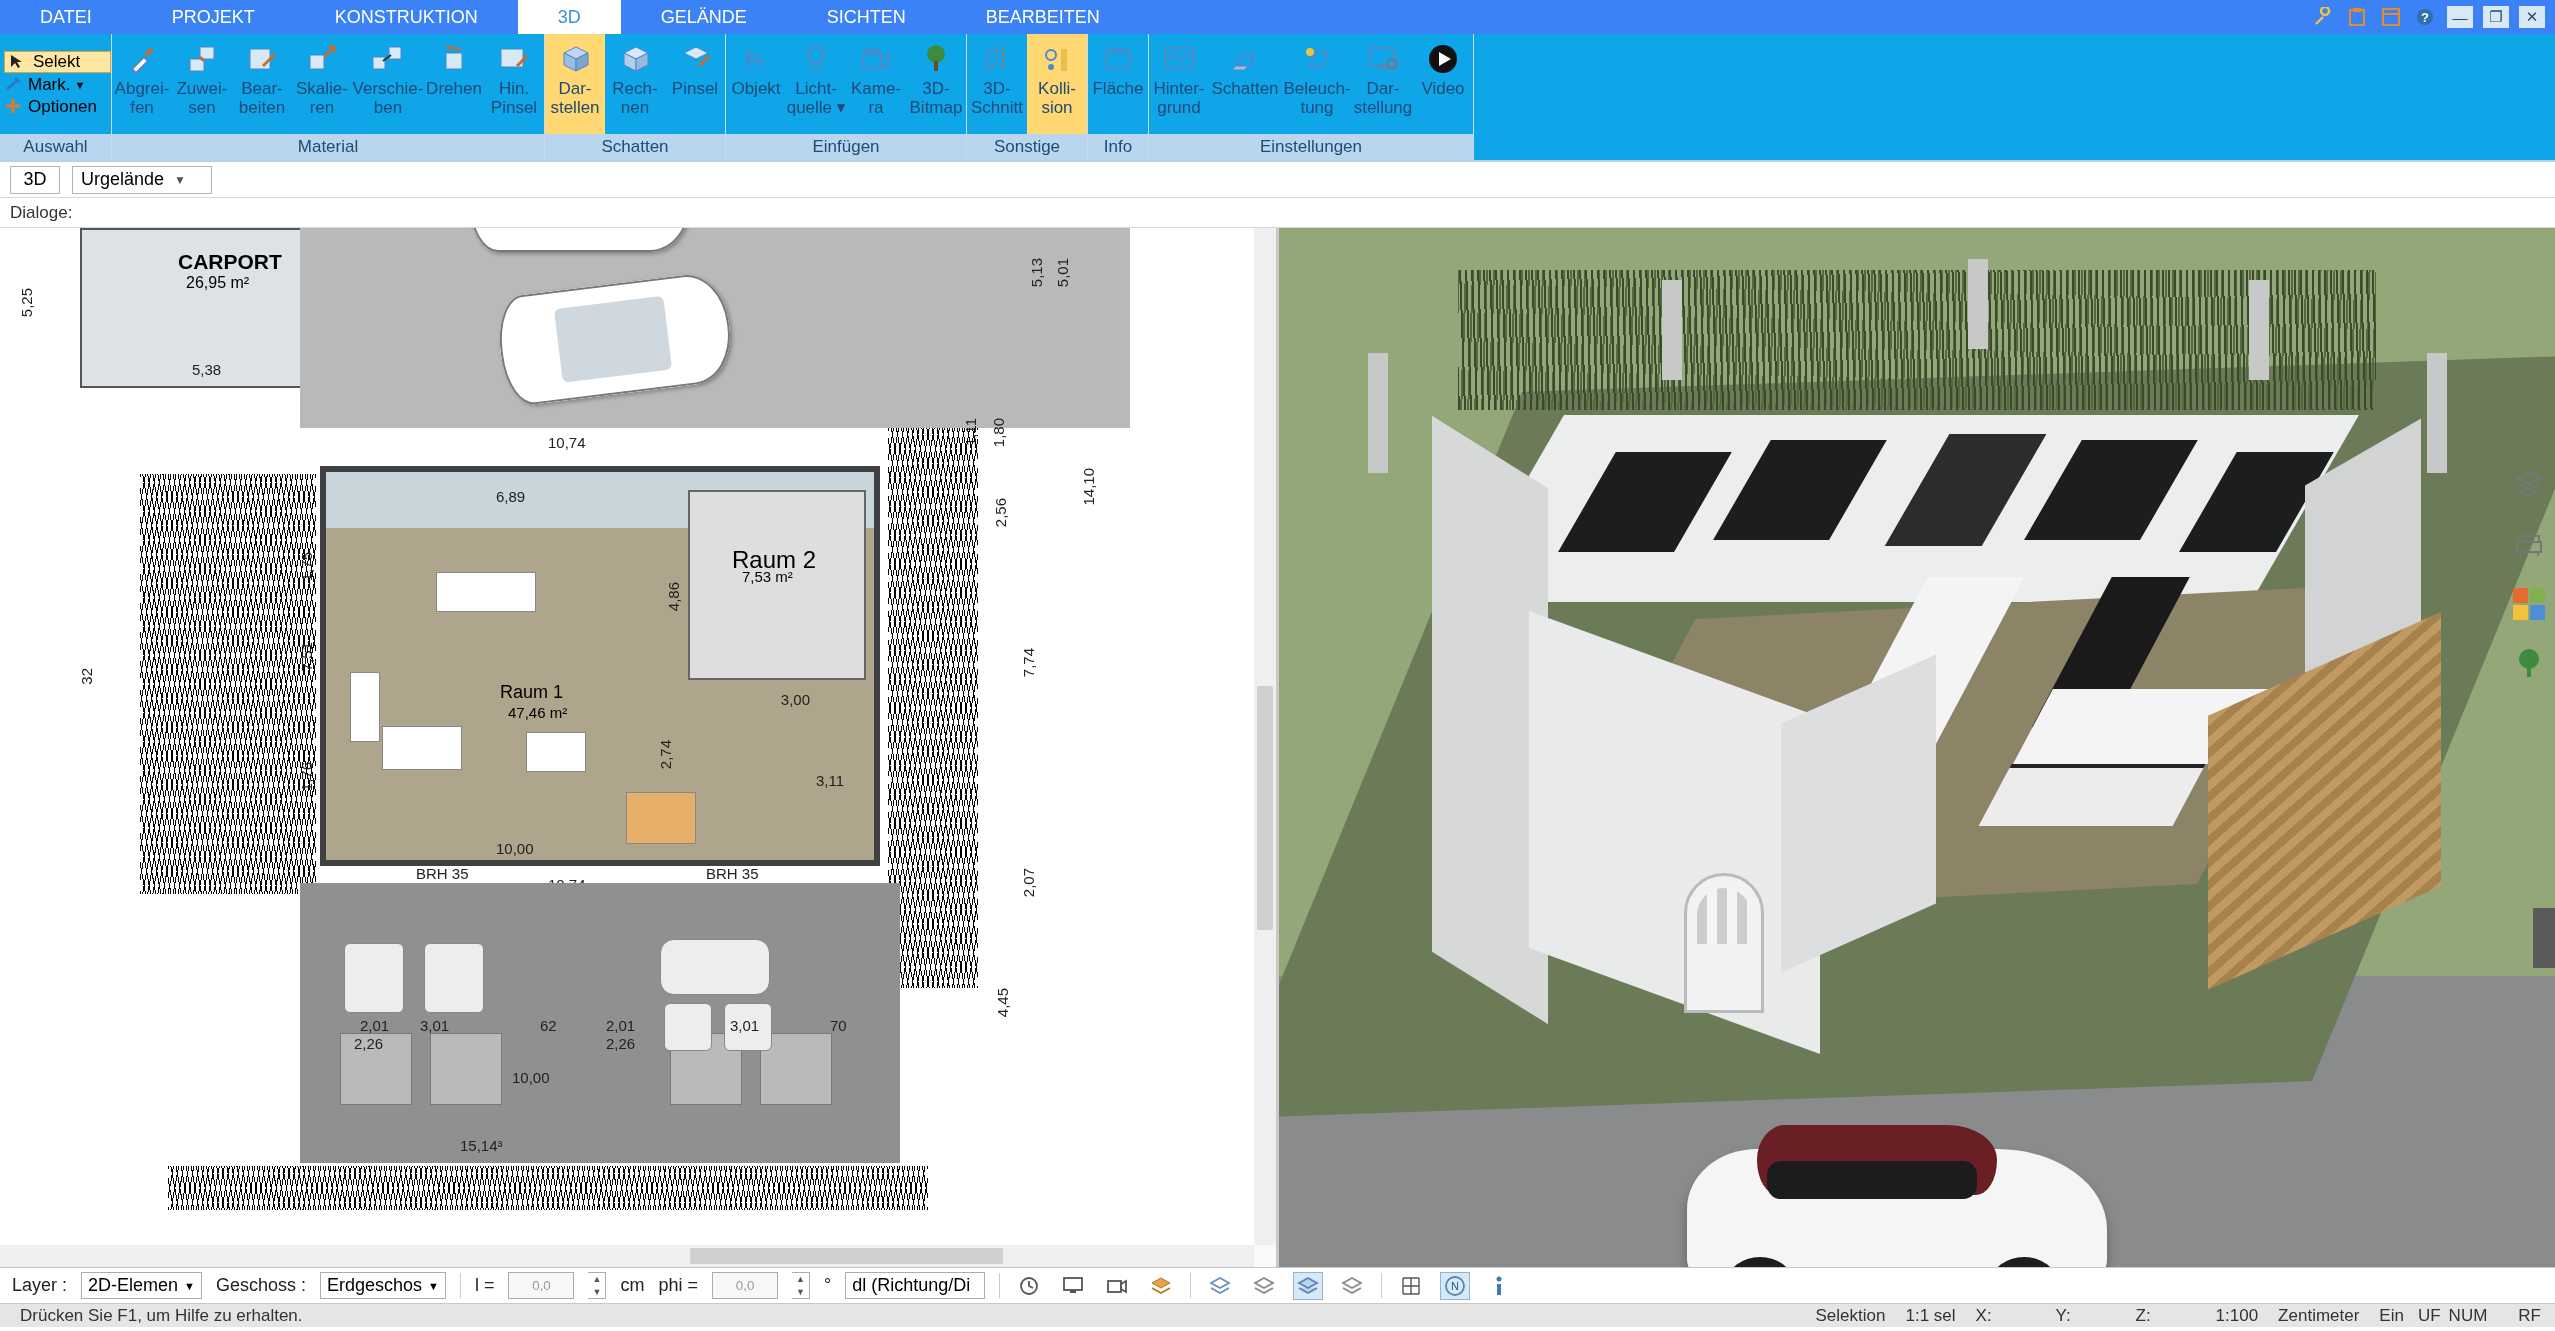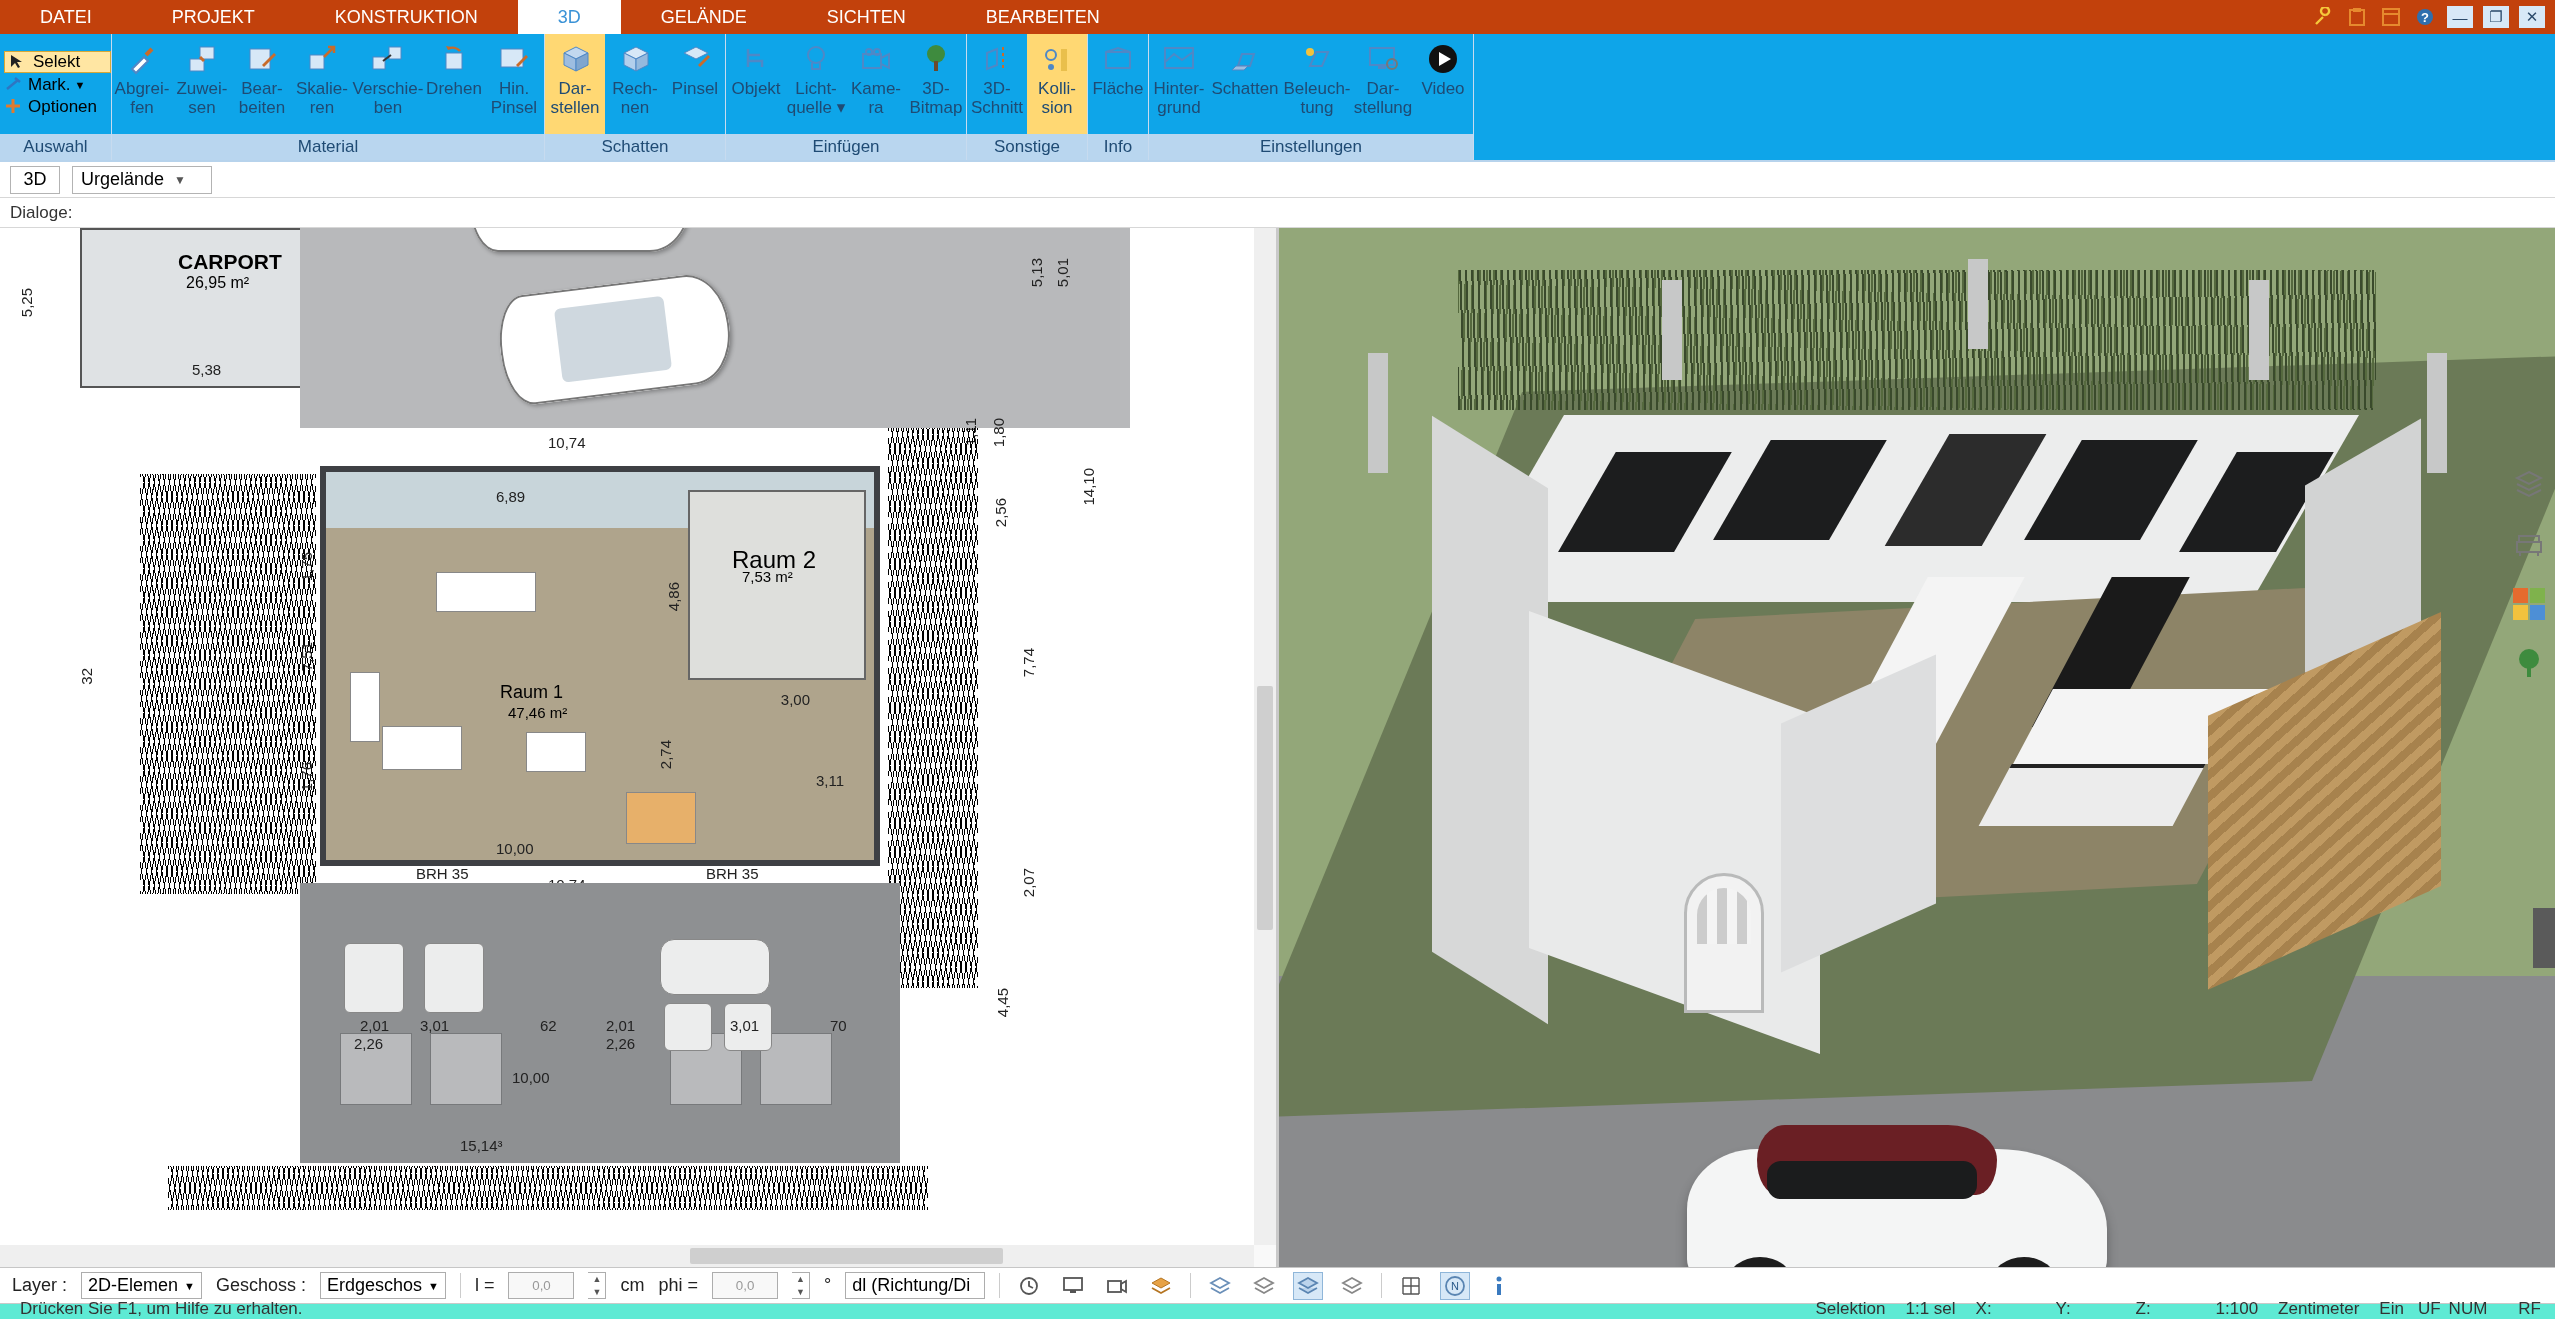--- a/index.html
+++ b/index.html
@@ -1,19 +1,19 @@
 <!DOCTYPE html>
 <html><head>
 <meta charset="utf-8">
 <style>
 * { margin: 0; padding: 0; box-sizing: border-box; font-family: "Segoe UI", Tahoma, sans-serif; }
 body { width: 2555px; height: 1331px; background: #fff; overflow: hidden; font-size: 19px; }
 
 
-.menubar { display: flex; height: 34px; background: #c2410c; color: #fff; align-items: stretch; }
+.menubar { display: flex; height: 34px; background: #3b82f6; color: #fff; align-items: stretch; }
 .menubar .tab { padding: 0 40px; display: flex; align-items: center; font-size: 18px; cursor: pointer; }
 .menubar .tab.active { background: #fff; color: #3a92d6; }
 .menubar .spacer { flex: 1; }
 .menubar .title-icons { display: flex; align-items: center; gap: 10px; padding-right: 10px; }
 .menubar .title-icons .ic { width: 24px; height: 24px; display:flex;align-items:center;justify-content:center; }
 .menubar .title-icons .winbtn { width: 26px; height: 22px; background:#d7e8f7; display:flex;align-items:center;justify-content:center; color:#2b4a6b; font-size:15px;}
 
 
 .ribbon { display: flex; height: 128px; border-bottom: 2px solid #b7d3ec; background: #0ea5e9; }
 .ribbon-group { display: flex; flex-direction: column; border-right: 1px solid #c7dbef; }
@@ -108,21 +108,21 @@
 .optbar { height:36px; border-top:1px solid #c6c6c6; display:flex; align-items:center; gap:14px; padding:0 12px; font-size:18px; }
 .optbar .lbl { color:#222; }
 .optbar .sel { border:1px solid #adadad; height:27px; padding:0 6px; display:flex; align-items:center; gap:6px; }
 .optbar .num { width:66px; height:27px; border:1px solid #adadad; background:#f8f8f8; text-align:center; color:#999; }
 .optbar .spin { width:18px; height:27px; border:1px solid #adadad; border-left:none; display:flex; flex-direction:column; }
 .optbar .spin div{flex:1; display:flex;align-items:center;justify-content:center; font-size:9px; color:#555;}
 .optbar .icobtn { width:30px; height:28px; border:1px solid transparent; display:flex; align-items:center; justify-content:center; color:#555; }
 .optbar .icobtn.on { background:#d7e8f7; border-color:#8fb6d9; }
 .optbar .divider { width:1px; height:25px; background:#ccc; }
 
-.statusbar { height:16px; background:#5eead4; border-top:1px solid #c9c9c9; display:flex; align-items:flex-end; font-size:17px; color:#333; padding:0 10px; }
+.statusbar { height:24px; background:#e5e5e5; border-top:1px solid #c9c9c9; display:flex; align-items:center; font-size:17px; color:#333; padding:0 10px; }
 .statusbar .seg { padding:0 10px; }
 .statusbar .grow { flex:1; }
 .statusbar .coord { width:80px; }
 
 svg { display:block; }
 
 .vtxt { writing-mode:vertical-rl; transform:rotate(180deg); }
 </style>
 </head>
 <body>

